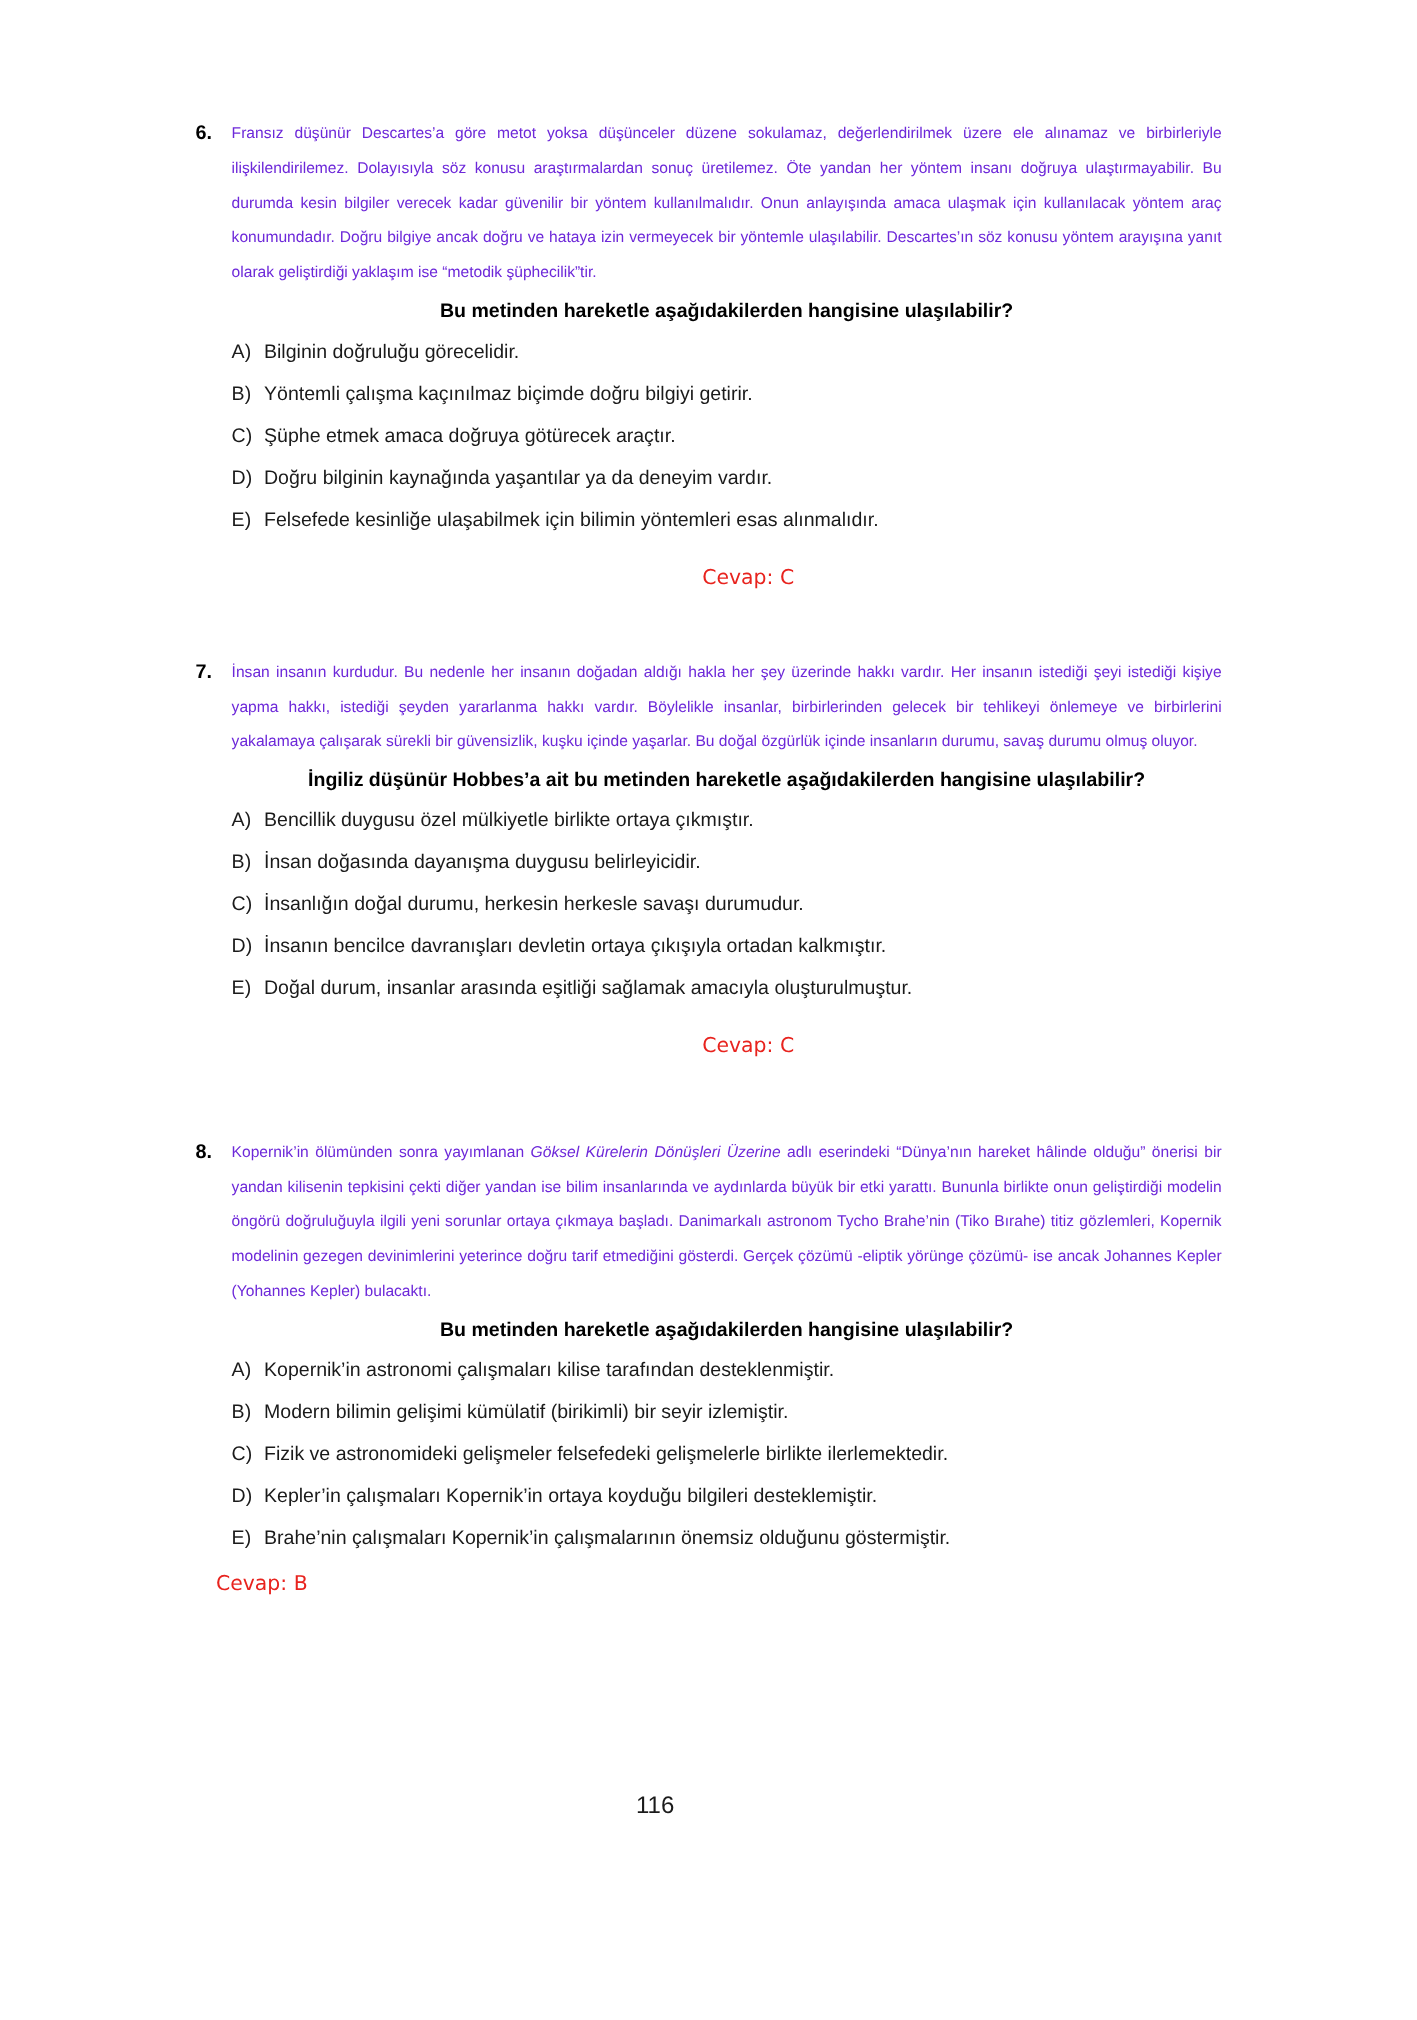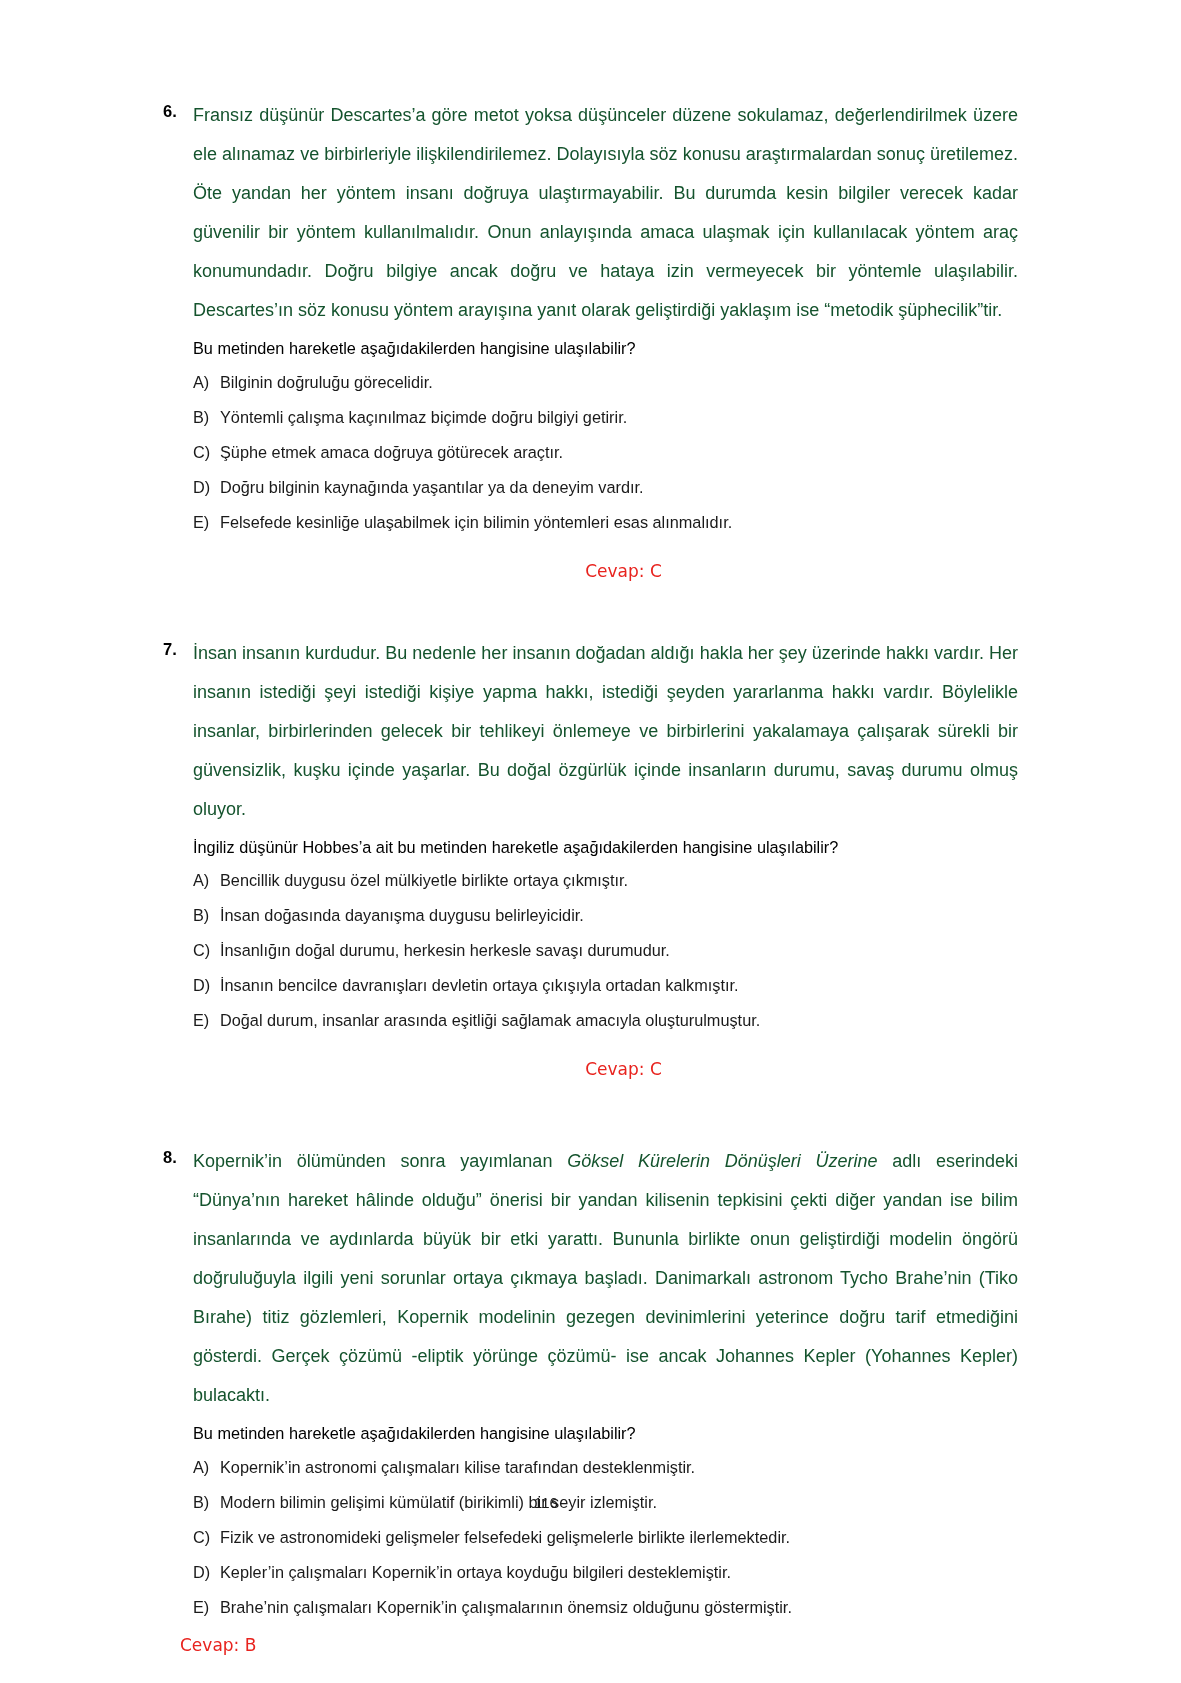--- a/index.html
+++ b/index.html
@@ -44,36 +44,37 @@
     font-weight: bold;
     font-size: 16.5px;
     line-height: 31.5px;
     color: #000;
   }
   .q-col {
     flex: 1 1 auto;
     min-width: 0;
   }
   .q-text {
-    font-size: 18px;
-    line-height: 39px;
+    font-size: 13px;
+    line-height: 29px;
     text-align: justify;
     text-justify: inter-word;
-    color: #14532d;
+    color: #6d28d9;
     hyphens: none;
   }
   .q-text em {
     font-style: italic;
   }
   .q-prompt {
     font-size: 16.3px;
     line-height: 31.5px;
-    font-weight: normal;
+    font-weight: bold;
     color: #000;
     margin-top: 3px;
+    text-align: center;
   }
   .options {
     margin-top: 7px;
   }
   .option {
     display: flex;
     align-items: flex-start;
     font-size: 16.3px;
     line-height: 21px;
     margin-bottom: 14px;
@@ -106,21 +107,21 @@
 
   .gap-1 { height: 52px; }
   .gap-2 { height: 62px; }
 
   .page-number {
     position: absolute;
     left: 0;
     top: 1494px;
     width: 1092px;
     text-align: center;
-    font-size: 15px;
+    font-size: 20px;
     color: #1a1a1a;
   }
 </style>
 </head>
 <body>
 
 <div class="page">
   <div class="content">
 
     <div class="question">

